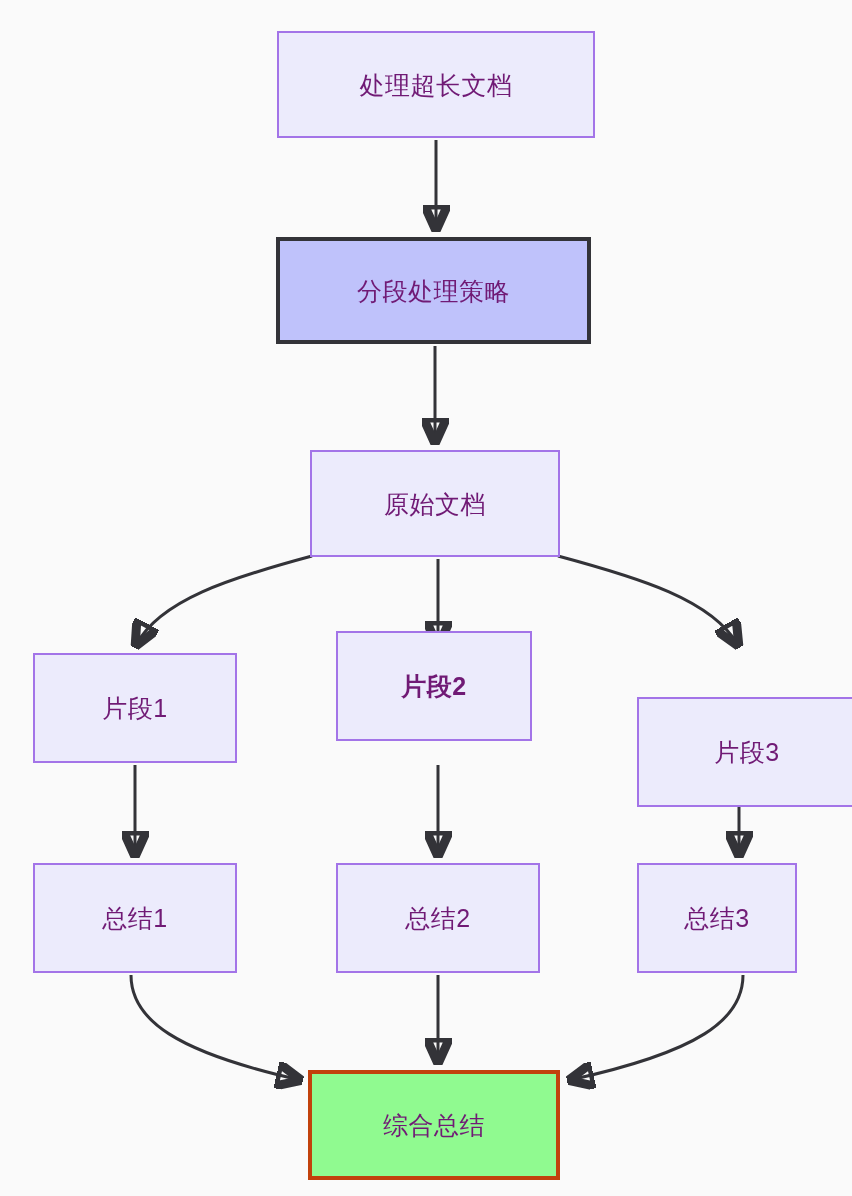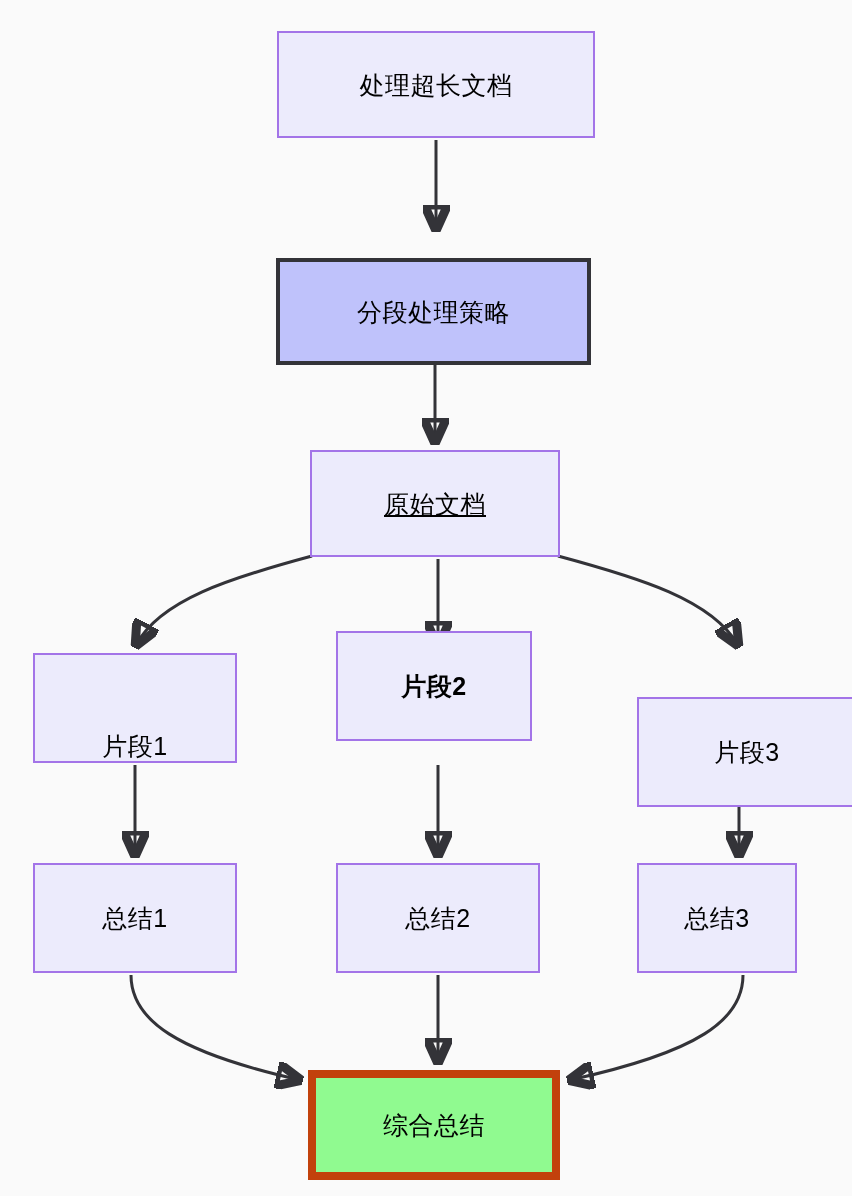--- a/index.html
+++ b/index.html
@@ -21,41 +21,41 @@
     width: 852px;
     height: 1196px;
   }
   .node {
     position: absolute;
     box-sizing: border-box;
     display: flex;
     align-items: center;
     justify-content: center;
     text-align: center;
-    color: #000000;
+    color: #701a75;
     z-index: 2;
   }
   .node-label {
     display: block;
     line-height: 1.2;
     letter-spacing: 0.5px;
   }
   .node.style-default {
     background: #ecebfc;
     border: 2px solid #a374e8;
     font-size: 25px;
   }
   .node.style-highlight {
     background: #bfc2fb;
     border: 4px solid #333338;
     font-size: 25px;
   }
   .node.style-success {
     background: #90fa90;
-    border: 8px solid #c2410c;
+    border: 4px solid #c2410c;
     font-size: 25px;
   }
   svg#edges {
     position: absolute;
     left: 0;
     top: 0;
     width: 852px;
     height: 1196px;
     z-index: 1;
     overflow: visible;
@@ -96,29 +96,29 @@
 
     <path d="M438,975 L438,1062" marker-end="url(#arrowhead)"></path>
 
     <path d="M743,975 C743,1020 698,1052 570,1080" marker-end="url(#arrowhead)"></path>
   </svg>
 
   <div class="node style-default" style="left:277px; top:31px; width:318px; height:107px;">
     <span class="node-label">处理超长文档</span>
   </div>
 
-  <div class="node style-highlight" style="left:276px; top:237px; width:315px; height:107px;margin-top:21px;">
+  <div class="node style-highlight" style="left:276px; top:237px; width:315px; height:107px;">
     <span class="node-label">分段处理策略</span>
   </div>
 
-  <div class="node style-default" style="left:310px; top:450px; width:250px; height:107px;text-decoration:underline;">
+  <div class="node style-default" style="left:310px; top:450px; width:250px; height:107px;">
     <span class="node-label">原始文档</span>
   </div>
 
-  <div class="node style-default" style="left:33px; top:653px; width:204px; height:110px;align-items:flex-end;">
+  <div class="node style-default" style="left:33px; top:653px; width:204px; height:110px;">
     <span class="node-label">片段1</span>
   </div>
 
   <div class="node style-default" style="left:336px; top:631px; width:196px; height:110px;font-weight:bold;">
     <span class="node-label">片段2</span>
   </div>
 
   <div class="node style-default" style="left:637px; top:653px; width:220px; height:110px;margin-top:44px;">
     <span class="node-label">片段3</span>
   </div>

